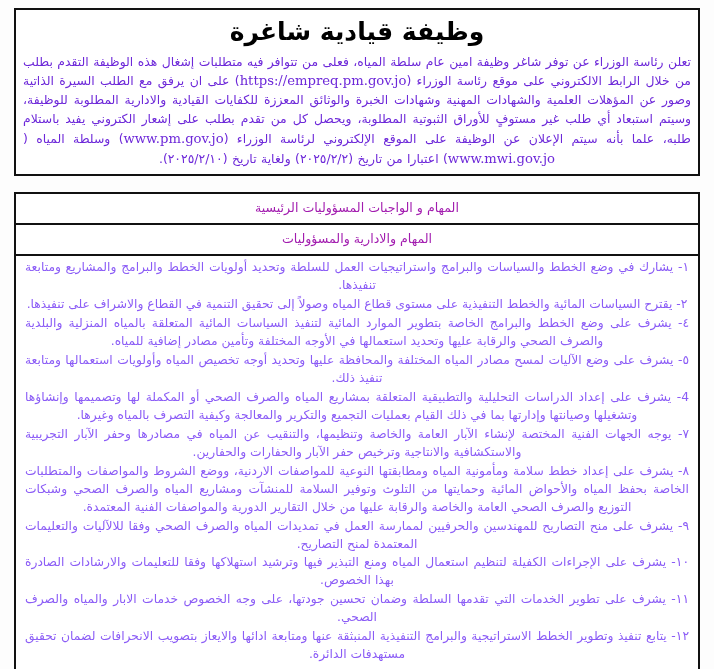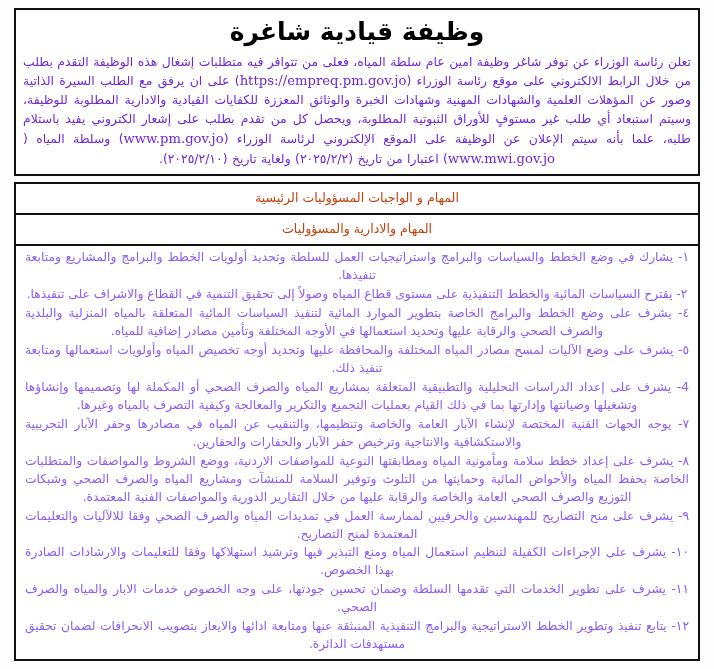--- a/index.html
+++ b/index.html
@@ -22,21 +22,21 @@
     padding: 8px 14px 0 14px;
     background: #fdfdfd;
     position: relative;
   }
   
   .announce-box {
     border: 2px solid #111;
     box-sizing: border-box;
     padding: 6px 7px 5px 7px;
     background: #ffffff;
-    margin-bottom: 6px;
+    margin-bottom: 16px;
   }
   .doc-title {
     text-align: center;
     font-size: 25px;
     font-weight: bold;
     letter-spacing: 0px;
     line-height: 1.1;
     margin: 2px 0 7px 0;
     color: #000;
   }
@@ -61,21 +61,21 @@
     border: 2px solid #111;
     box-sizing: border-box;
     background: #fff;
   }
   .tbl-head-row {
     border-bottom: 2px solid #111;
     padding: 5px 10px 5px 10px;
     text-align: center;
     font-size: 12.6px;
     font-weight: normal;
-    color: #c2410c;
+    color: #a21caf;
     background: #ffffff;
     min-height: 19px;
     line-height: 1.35;
   }
   .tbl-head-row.second {
     border-bottom: 2px solid #111;
   }
   .duties-body {
     padding: 3px 9px 4px 9px;
   }

